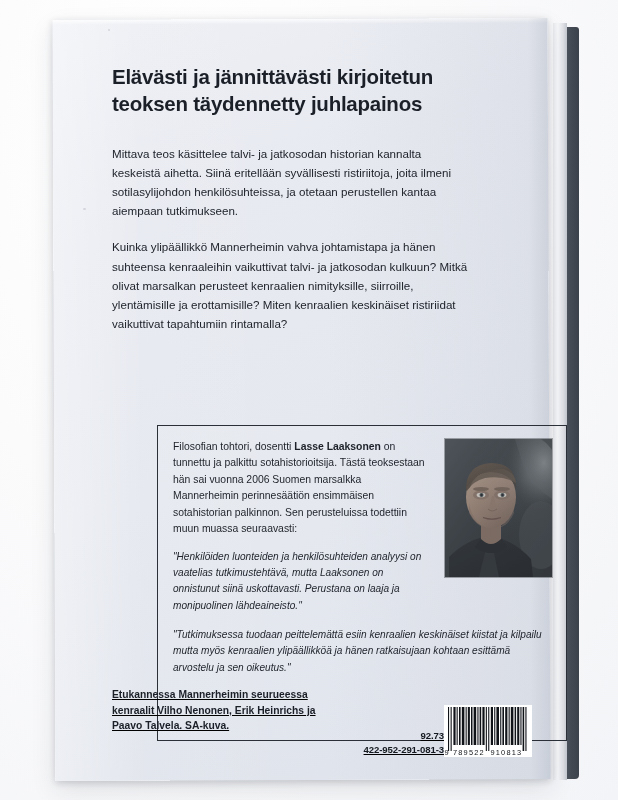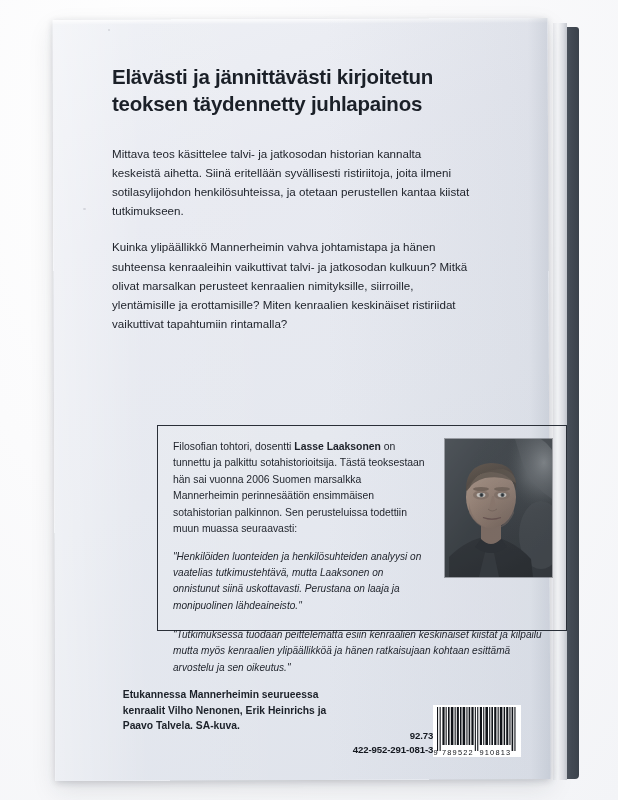--- a/index.html
+++ b/index.html
@@ -118,21 +118,21 @@
     letter-spacing: 0.02px;
   }
   .para:last-of-type { margin-bottom: 0; }
 
   
   .biobox {
     position: absolute;
     left: 103px;
     top: 406px;
     width: 410px;
-    height: 206px;
+    height: 316px;
     border: 1.2px solid #2a2f38;
     box-sizing: border-box;
     z-index: 3;
     background: rgba(255,255,255,0.06);
   }
   .biobox-inner {
     position: relative;
     padding: 13px 14px 10px 15px;
     height: 100%;
     box-sizing: border-box;
@@ -183,21 +183,22 @@
 
   
   .footer {
     position: absolute;
     left: 58px;
     top: 668px;
     width: 420px;
     z-index: 3;
     display: flex;
     align-items: flex-start;
-    justify-content: center;
+    justify-content: space-between;
+    text-decoration: underline;
   }
   .caption {
     font-size: 10.3px;
     line-height: 1.52;
     font-weight: 700;
     color: #1b2028;
     width: 230px;
   }
   .isbn-wrap {
     display: flex;
@@ -228,21 +229,21 @@
 
   <div class="book">
     <div class="spine-block"></div>
     <div class="page-edge"></div>
 
     <div class="cover"></div>
 
     <div class="content">
       <h1 class="headline">Elävästi ja jännittävästi kirjoitetun teoksen täydennetty juhlapainos</h1>
 
-      <p class="para">Mittava teos käsittelee talvi- ja jatkosodan historian kannalta keskeistä aihetta. Siinä eritellään syvällisesti ristiriitoja, joita ilmeni sotilasylijohdon henkilösuhteissa, ja otetaan perustellen kantaa kiistat tutkimukseen.</p>
+      <p class="para">Mittava teos käsittelee talvi- ja jatkosodan historian kannalta keskeistä aihetta. Siinä eritellään syvällisesti ristiriitoja, joita ilmeni sotilasylijohdon henkilösuhteissa, ja otetaan perustellen kantaa aiempaan tutkimukseen.</p>
       <p class="para">Kuinka ylipäällikkö Mannerheimin vahva johtamistapa ja hänen suhteensa kenraaleihin vaikuttivat talvi- ja jatkosodan kulkuun? Mitkä olivat marsalkan perusteet kenraalien nimityksille, siirroille, ylentämisille ja erottamisille? Miten kenraalien keskinäiset ristiriidat vaikuttivat tapahtumiin rintamalla?</p>
     </div>
 
     <div class="biobox">
       <div class="biobox-inner">
 
         <div class="portrait">
           <svg width="107" height="138" viewBox="0 0 107 138">
             <defs>
               <linearGradient id="bgGrad" x1="0" y1="0" x2="1" y2="1">

